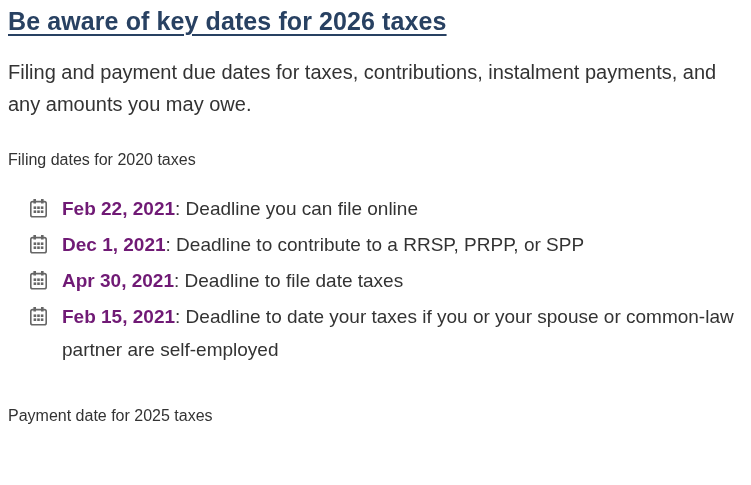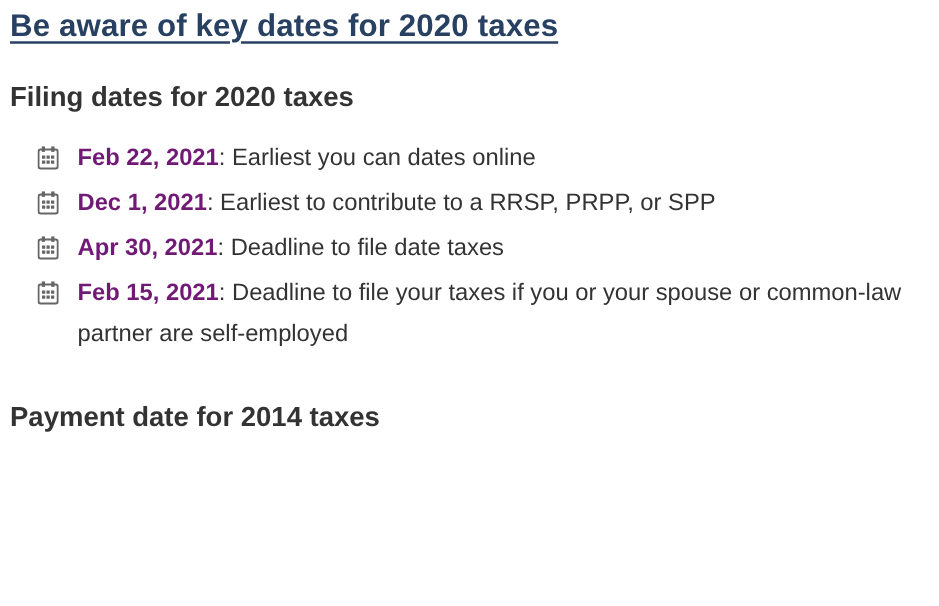--- a/index.html
+++ b/index.html
@@ -30,22 +30,22 @@
     cursor: pointer;
   }
   .intro {
     font-size: 20px;
     line-height: 32px;
     margin: 18px 0 0 0;
     max-width: 712px;
     color: #333333;
   }
   .section-heading {
-    font-size: 22px;
-    font-weight: 700;
+    font-size: 16px;
+    font-weight: 400;
     line-height: 28px;
     color: #333333;
     margin: 26px 0 0 0;
   }
   .section-heading.second {
     margin-top: 36px;
   }
   ul.date-list {
     list-style: none;
     margin: 18px 0 0 0;
@@ -86,48 +86,49 @@
       <rect x="10.8" y="7.4" width="2.6" height="2.6" fill="#666666"></rect>
       <rect x="3.6" y="11.4" width="2.6" height="2.6" fill="#666666"></rect>
       <rect x="7.2" y="11.4" width="2.6" height="2.6" fill="#666666"></rect>
       <rect x="10.8" y="11.4" width="2.6" height="2.6" fill="#666666"></rect>
     </g>
   </defs>
 </svg>
 
 <div class="page">
 
-  <a href="#" class="title-link">Be aware of key dates for 2020 taxes</a>
+  <a href="#" class="title-link">Be aware of key dates for 2026 taxes</a>
 
+  <p class="intro">Filing and payment due dates for taxes, contributions, instalment payments, and any amounts you may owe.</p>
 
   <h2 class="section-heading">Filing dates for 2020 taxes</h2>
 
   <ul class="date-list">
     <li>
       <svg class="cal-icon" viewBox="0 0 17 19">
           <use href="#cal-glyph"></use>
         </svg>
-      <strong>Feb 22, 2021</strong><span>: </span><span>Earliest you can dates online</span>
+      <strong>Feb 22, 2021</strong><span>: </span><span>Deadline you can file online</span>
     </li>
     <li>
       <svg class="cal-icon" viewBox="0 0 17 19">
           <use href="#cal-glyph"></use>
         </svg>
-      <strong>Dec 1, 2021</strong><span>: </span><span>Earliest to contribute to a RRSP, PRPP, or SPP</span>
+      <strong>Dec 1, 2021</strong><span>: </span><span>Deadline to contribute to a RRSP, PRPP, or SPP</span>
     </li>
     <li>
       <svg class="cal-icon" viewBox="0 0 17 19">
           <use href="#cal-glyph"></use>
         </svg>
       <strong>Apr 30, 2021</strong><span>: </span><span>Deadline to file date taxes</span>
     </li>
     <li>
       <svg class="cal-icon" viewBox="0 0 17 19">
           <use href="#cal-glyph"></use>
         </svg>
-      <strong>Feb 15, 2021</strong><span>: </span><span>Deadline to file your taxes if you or your spouse or common-law partner are self-employed</span>
+      <strong>Feb 15, 2021</strong><span>: </span><span>Deadline to date your taxes if you or your spouse or common-law partner are self-employed</span>
     </li>
   </ul>
 
-  <h2 class="section-heading second">Payment date for 2014 taxes</h2>
+  <h2 class="section-heading second">Payment date for 2025 taxes</h2>
 
 
 </div>
 
 </body></html>

